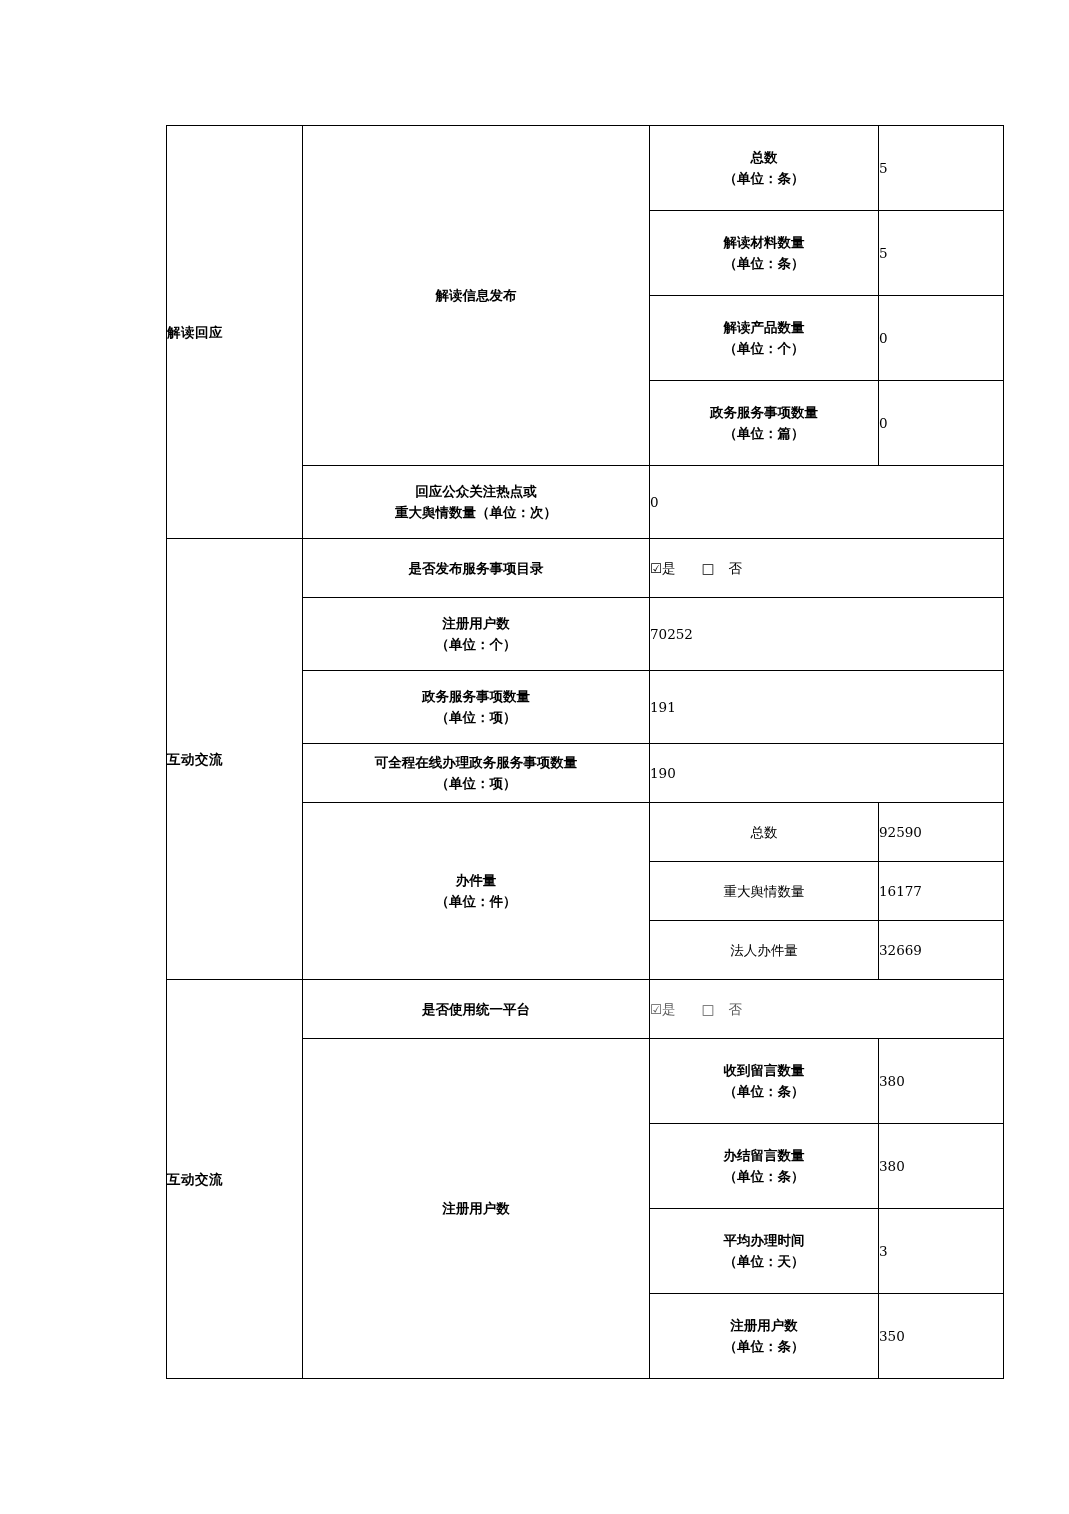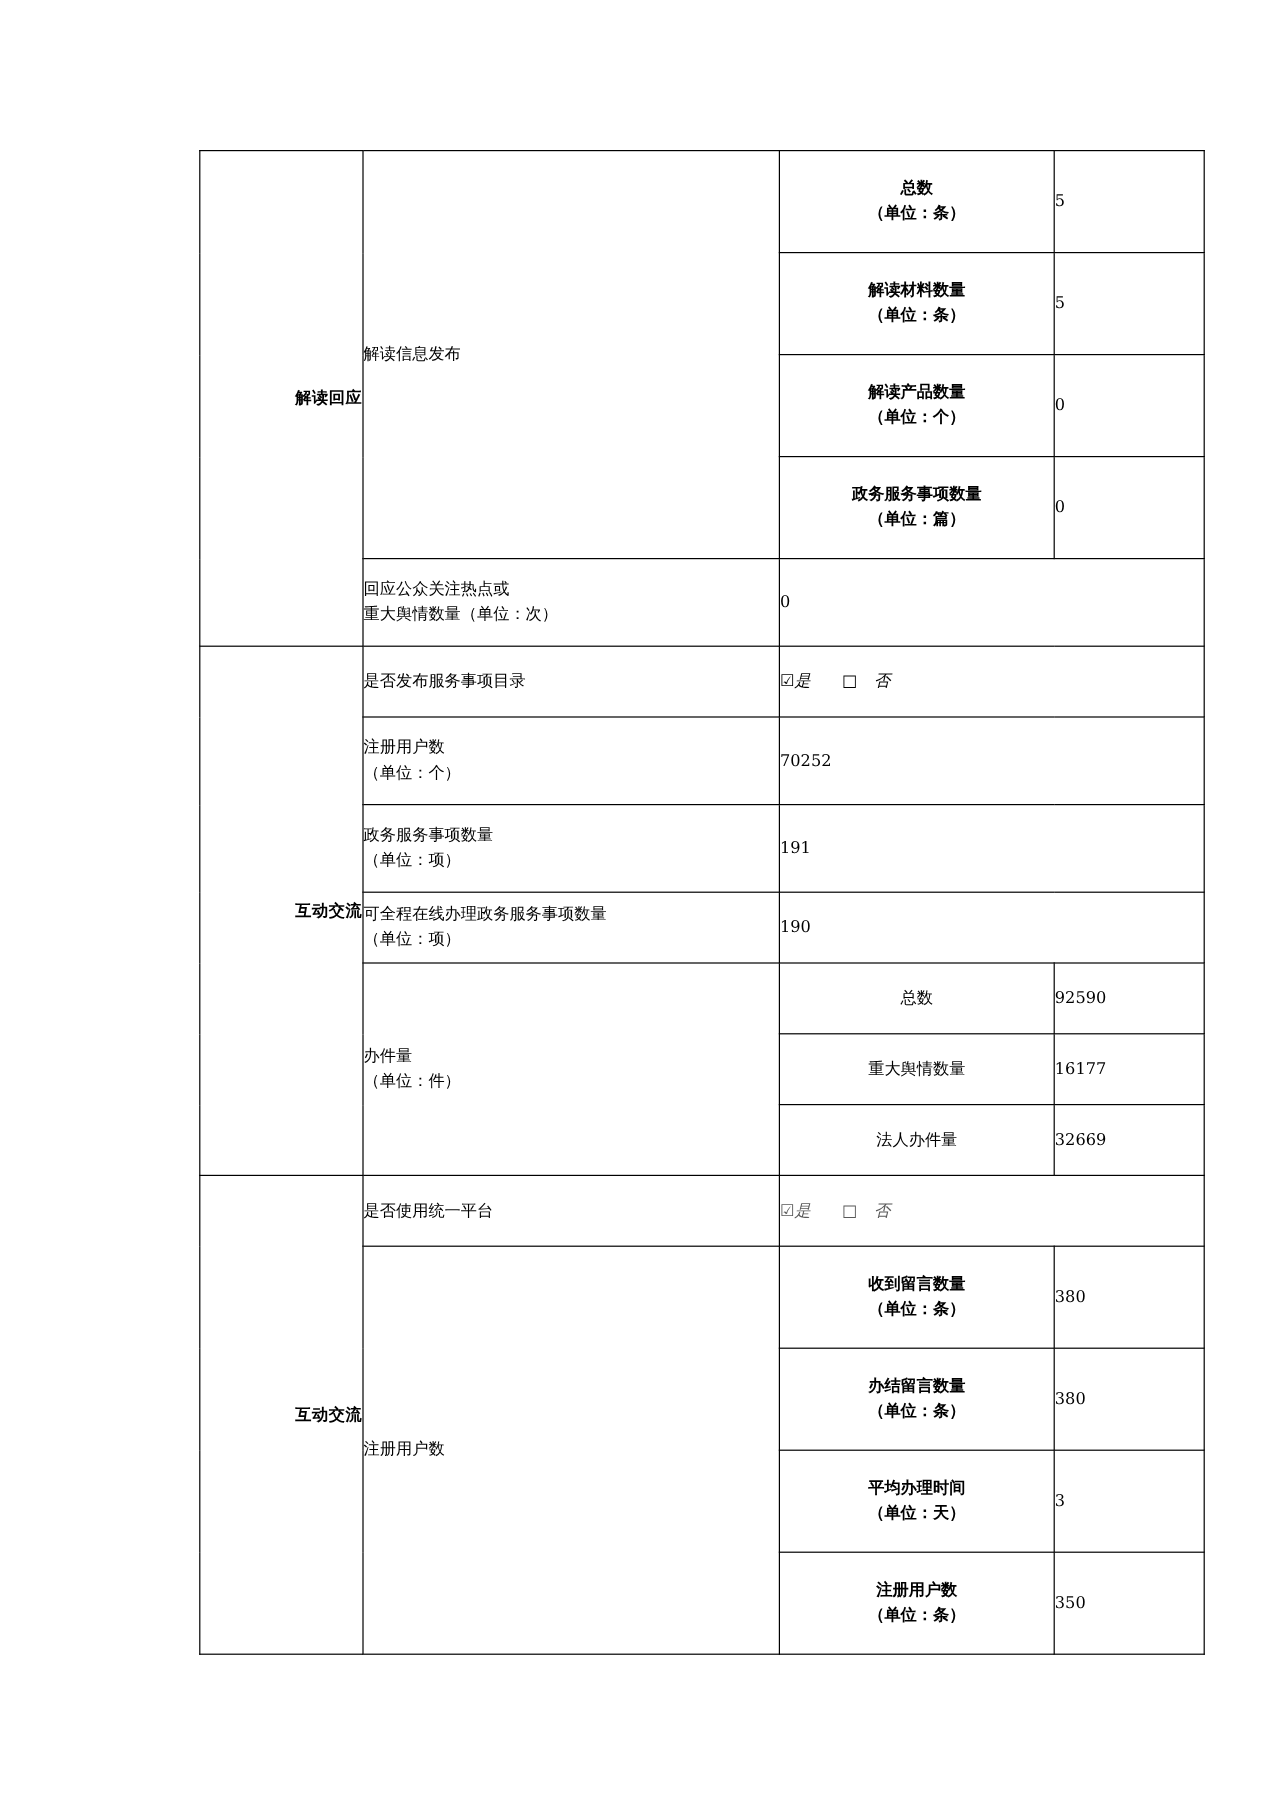--- a/index.html
+++ b/index.html
@@ -37,28 +37,28 @@
     font-size: 13.5px;
     line-height: 1.55;
   }
   
   col.c1 { width: 136px; }
   col.c2 { width: 347px; }
   col.c3 { width: 229px; }
   col.c4 { width: 125px; }
 
   .cat {
-    text-align: right;
+    text-align: left;
     font-weight: bold;
     font-size: 14px;
     letter-spacing: 0.5px;
   }
   .mid {
-    text-align: left;
-    font-weight: normal;
+    text-align: center;
+    font-weight: bold;
     font-size: 14px;
     padding: 6px 4px;
     margin-left: 30px;
   }
   .sub {
     text-align: center;
     font-weight: bold;
     font-size: 14px;
     padding: 8px 4px;
   }
@@ -74,21 +74,20 @@
     font-family: "DejaVu Serif", "Liberation Serif", serif;
   }
   .two-line {
     display: block;
   }
   .choice {
     font-size: 13.5px;
     padding: 8px 0 8px 10px;
     text-align: left;
     white-space: nowrap;
-    font-style: italic;
   }
   .choice .box {
     font-family: "DejaVu Sans", sans-serif;
     font-size: 13.5px;
   }
   .choice .gap {
     display: inline-block;
     width: 26px;
   }
   .choice .gap2 {

